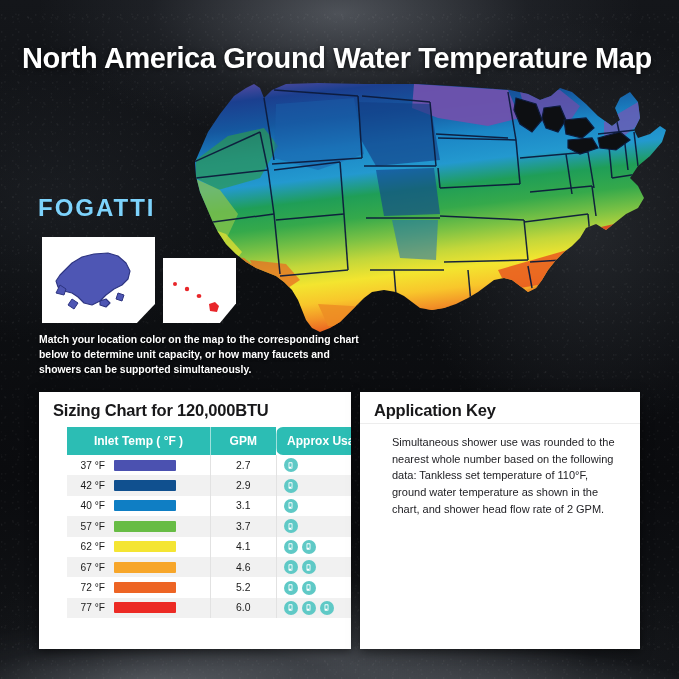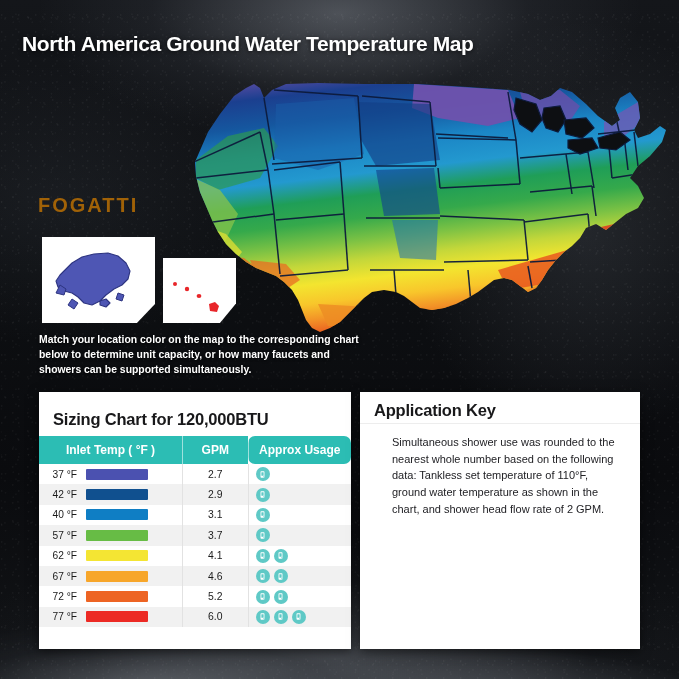--- a/index.html
+++ b/index.html
@@ -44,40 +44,40 @@
     left: 0; right: 0; bottom: 0; height: 120px;
     background:
       radial-gradient(ellipse 340px 90px at 22% 110%, rgba(205,212,222,.40) 0%, rgba(90,95,104,.12) 55%, rgba(0,0,0,0) 80%),
       radial-gradient(ellipse 300px 70px at 72% 118%, rgba(190,197,208,.30) 0%, rgba(0,0,0,0) 75%);
     opacity: .9;
   }
 
   
   #title {
     position: absolute;
-    left: 22px; top: 32px;
+    left: 22px; top: 42px;
     width: 645px;
     color: #ffffff;
-    font-size: 21px;
+    font-size: 29px;
     font-weight: bold;
     letter-spacing: -0.4px;
     white-space: nowrap;
     text-shadow: 0 1px 5px rgba(0,0,0,.7);
   }
 
   
   #map-wrap { position: absolute; left: 168px; top: 74px; width: 505px; height: 265px; }
   #map-wrap svg { width: 100%; height: 100%; display: block; }
 
   
   #logo {
     position: absolute;
     left: 38px; top: 194px;
-    color: #a16207;
-    font-size: 20px;
+    color: #7dd3fc;
+    font-size: 24px;
     font-weight: bold;
     letter-spacing: 2.0px;
     text-align: right;
   }
 
   
   .inset {
     position: absolute;
     background: #ffffff;
     box-shadow: 0 2px 6px rgba(0,0,0,.6);
@@ -107,28 +107,28 @@
   
   #sizing-card {
     position: absolute;
     left: 39px; top: 392px;
     width: 312px; height: 257px;
     background: #ffffff;
     box-shadow: 0 2px 10px rgba(0,0,0,.55);
     overflow: hidden;
   }
   #sizing-title {
-    padding: 18px 0 7px 14px;
+    padding: 9px 0 7px 14px;
     font-size: 16.5px;
     font-weight: bold;
     color: #18181a;
     letter-spacing: -0.2px;
   }
 
-  table { width: 100%; border-collapse: collapse; table-layout: fixed; }
+  table { width: 100%; border-collapse: collapse; table-layout: fixed; margin-left: 28px; }
   thead th {
     background: #2cbdb4;
     color: #ffffff;
     font-size: 12px;
     font-weight: bold;
     padding: 7px 0;
     text-align: center;
     border-left: 1px solid rgba(255,255,255,.55);
   }
   thead th:first-child { border-left: none; }

